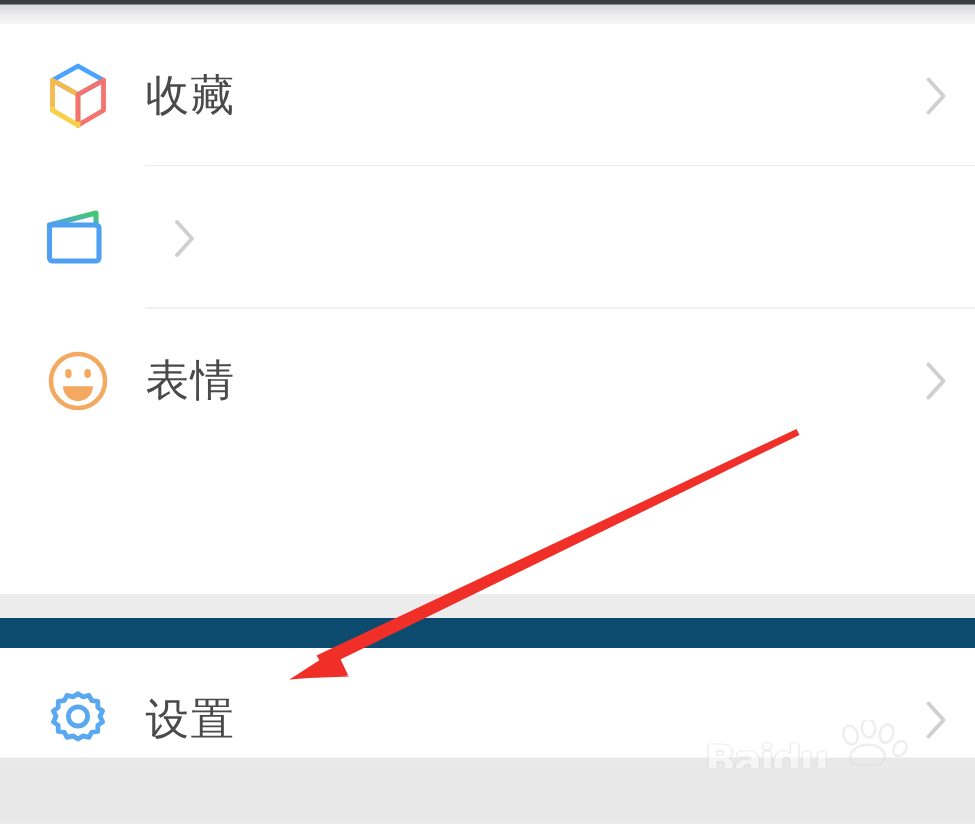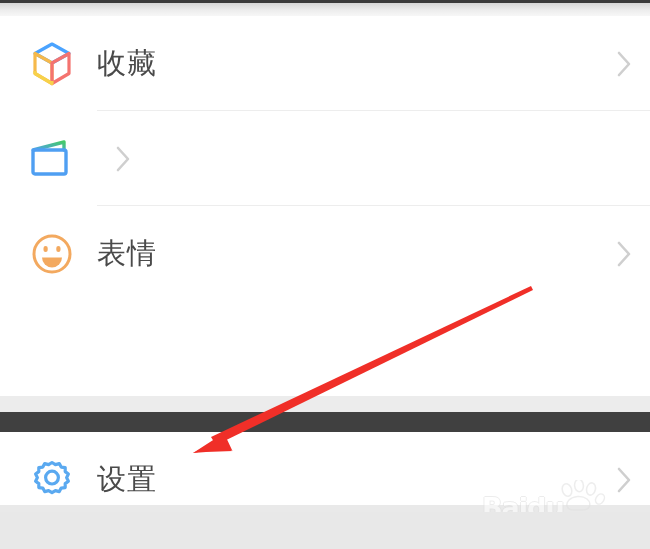--- a/index.html
+++ b/index.html
@@ -12,21 +12,21 @@
     height: 549px;
     overflow: hidden;
     font-family: "DejaVu Sans", "Liberation Sans", sans-serif;
     position: relative;
   }
 
   #screen {
     position: relative;
     width: 650px;
     height: 512px;
-    background: #404040;
+    background: #0c4a6e;
     overflow: hidden;
   }
 
   
   .top-rule {
     position: absolute;
     top: 0; left: 0;
     width: 650px;
     height: 3px;
     background: #3b3b3b;
@@ -131,21 +131,21 @@
   }
   .wm-text {
     position: absolute;
     font-family: "DejaVu Sans", "Liberation Sans", sans-serif;
     color: #ffffff;
     text-shadow:
       -1px 0 #dedede, 1px 0 #dedede, 0 -1px #dedede, 0 1px #dedede;
     white-space: nowrap;
   }
   #wm-baidu {
-    left: 14px; top: 8px;
+    left: 2px; top: 8px;
     font-size: 27px;
     font-weight: bold;
     letter-spacing: -1px;
   }
   #wm-jingyan {
     left: 112px; top: 10px;
     font-size: 25px;
     font-weight: bold;
   }
   #wm-url {

